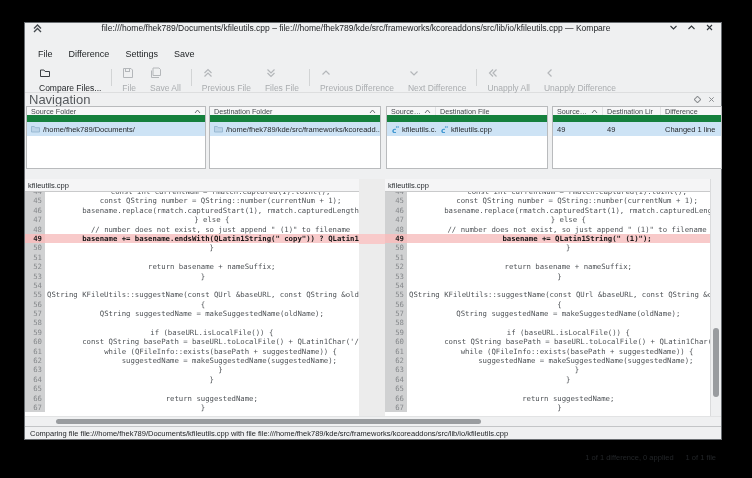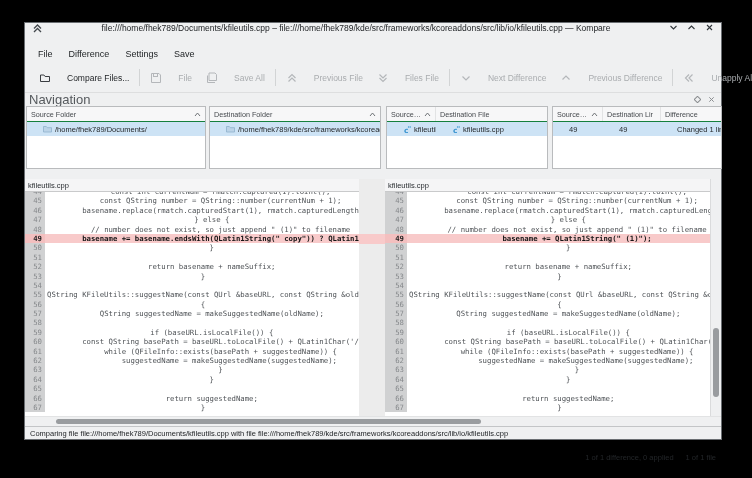--- a/index.html
+++ b/index.html
@@ -26,50 +26,50 @@
   .win-controls { display:flex; gap:9px; align-items:center; }
   .win-btn { width:9px; height:9px; display:flex; align-items:center; justify-content:center; }
   
   .menubar { height:18px; flex:0 0 18px; display:flex; align-items:center; padding-left:5px; font-size:9px; }
   .menu-item { padding:1px 8px; color:#232629; }
   
   .toolbar {
     height:30px; flex:0 0 30px; display:flex; align-items:center;
     padding:0 7px; font-size:8.5px; border-bottom:1px solid #dddedf;
   }
-  .tb-btn { display:flex; align-items:center; gap:16px; padding:0 7px; height:22px; white-space:nowrap; color:#232629; }
+  .tb-btn { display:flex; gap:4px; padding:0 7px; height:22px; white-space:nowrap; color:#232629;flex-direction:column; }
   .tb-btn.disabled { color:#a9acaf; }
   .tb-btn .ticon { display:flex; }
   .tb-sep { width:1px; height:17px; background:#d2d4d5; margin:0 3px; flex:0 0 1px; }
   
   .nav-titlebar { height:12px; flex:0 0 12px; display:flex; align-items:center; padding:0 4px; font-size:13px; color:#55595d; }
   .nav-title { flex:1; }
   .nav-dock-icons { display:flex; gap:7px; padding-right:2px; }
   .nav-body { height:66px; flex:0 0 66px; position:relative; }
   .nav-widget {
     position:absolute; top:1px; bottom:2px; background:#fff;
     border:1px solid #b9bbbd; overflow:hidden;
     display:flex; flex-direction:column;
   }
   .nav-w1 { left:1px;  width:180px; }
   .nav-w2 { left:184px; width:172px; }
   .nav-w3 { left:361px; width:162px; }
   .nav-w4 { left:527px; width:170px; }
-  .nav-head { height:15px; flex:0 0 15px; display:flex; background:#f7f7f8; border-bottom:1px solid #15803d; }
+  .nav-head { height:15px; flex:0 0 15px; display:flex; background:#f7f7f8; border-bottom:7px solid #15803d; }
   .nav-hcell {
     display:flex; align-items:center; font-size:7.2px; color:#45494d;
     padding:0 4px; border-right:1px solid #e2e3e4; white-space:nowrap; overflow:hidden;
   }
   .nav-hcell:last-child { border-right:none; }
   .nav-hcell .hlabel { flex:1; overflow:hidden; text-overflow:ellipsis; }
   .sort-caret { flex:0 0 auto; margin-left:3px; color:#6f7377; }
   .nav-row { height:14px; flex:0 0 14px; display:flex; align-items:center; background:#cde3f5; }
   .nav-cell {
     display:flex; align-items:center; gap:3px; font-size:7.5px; color:#26292c;
-    padding:0 16px; white-space:nowrap; overflow:hidden; height:100%;
+    padding:0 4px; white-space:nowrap; overflow:hidden; height:100%;
   }
   .nav-cell .ficon { flex:0 0 auto; display:flex; }
   
   .c-sf { width:49px; flex:0 0 49px; }
   .c-df { flex:1; }
   .c-sl { width:50px; flex:0 0 50px; }
   .c-dl { width:58px; flex:0 0 58px; }
   .c-di { flex:1; }
   .nav-filler { flex:1; background:#fff; }
   
@@ -196,32 +196,32 @@
             <polyline points="2.5,2.5 6,6 9.5,2.5" fill="none" stroke="#b4b7ba" stroke-width="1.2"></polyline>
             <polyline points="2.5,6 6,9.5 9.5,6" fill="none" stroke="#b4b7ba" stroke-width="1.2"></polyline>
           </svg>
         </span>
       <span>Files File</span>
     </span>
     <span class="tb-sep"></span>
     <span class="tb-btn disabled">
       <span class="ticon">
           <svg width="12" height="12" viewBox="0 0 12 12">
+            <polyline points="2.5,7.5 6,4 9.5,7.5" fill="none" stroke="#b4b7ba" stroke-width="1.2"></polyline>
+          </svg>
+        </span>
+      <span>Previous Difference</span>
+    </span>
+    <span class="tb-btn disabled">
+      <span class="ticon">
+          <svg width="12" height="12" viewBox="0 0 12 12">
             <polyline points="2.5,4.5 6,8 9.5,4.5" fill="none" stroke="#b4b7ba" stroke-width="1.2"></polyline>
           </svg>
         </span>
       <span>Next Difference</span>
-    </span>
-    <span class="tb-btn disabled">
-      <span class="ticon">
-          <svg width="12" height="12" viewBox="0 0 12 12">
-            <polyline points="2.5,7.5 6,4 9.5,7.5" fill="none" stroke="#b4b7ba" stroke-width="1.2"></polyline>
-          </svg>
-        </span>
-      <span>Previous Difference</span>
     </span>
     <span class="tb-sep"></span>
     <span class="tb-btn disabled">
       <span class="ticon">
           <svg width="12" height="12" viewBox="0 0 12 12">
             <polyline points="6,2.5 2.5,6 6,9.5" fill="none" stroke="#b4b7ba" stroke-width="1.2"></polyline>
             <polyline points="9.5,2.5 6,6 9.5,9.5" fill="none" stroke="#b4b7ba" stroke-width="1.2"></polyline>
           </svg>
         </span>
       <span>Unapply All</span>

